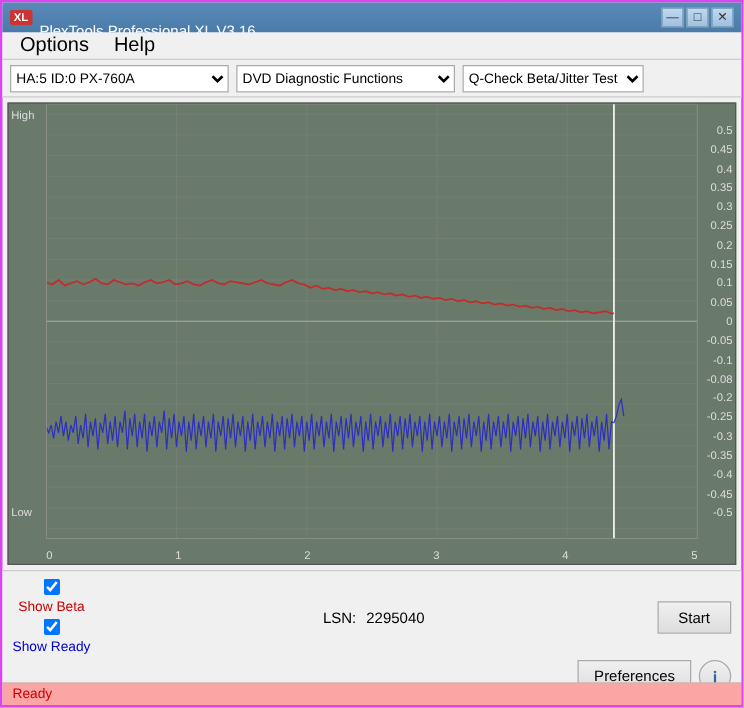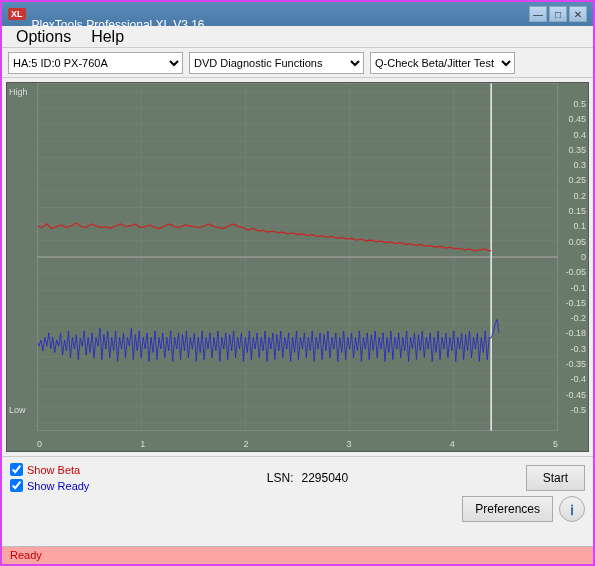--- a/index.html
+++ b/index.html
@@ -167,22 +167,23 @@
       justify-content: flex-end;
       gap: 6px;
     }
     .checkbox-row {
       display: flex;
       flex-direction: column;
       gap: 3px;
     }
     .check-item {
       display: flex;
-      align-items: flex-end;
+      align-items: center;
       gap: 4px;
+      flex-direction: column;
     }
     .check-item input[type=checkbox] {
       width: 13px;
       height: 13px;
     }
     .check-label-beta { color: #cc0000; font-size: 11px; }
     .check-label-jitter { color: #0000cc; font-size: 11px; }
     .lsn-info {
       display: flex;
       align-items: center;
@@ -274,23 +275,23 @@
       <span>0.35</span>
       <span>0.3</span>
       <span>0.25</span>
       <span>0.2</span>
       <span>0.15</span>
       <span>0.1</span>
       <span>0.05</span>
       <span>0</span>
       <span>-0.05</span>
       <span>-0.1</span>
-      <span>-0.15</span>
+      <span>-0.08</span>
       <span>-0.2</span>
-      <span>-0.18</span>
+      <span>-0.25</span>
       <span>-0.3</span>
       <span>-0.35</span>
       <span>-0.4</span>
       <span>-0.45</span>
       <span>-0.5</span>
     </div>
 
     <div class="chart-canvas">
       <svg viewBox="0 0 530 390" preserveAspectRatio="none">
 

